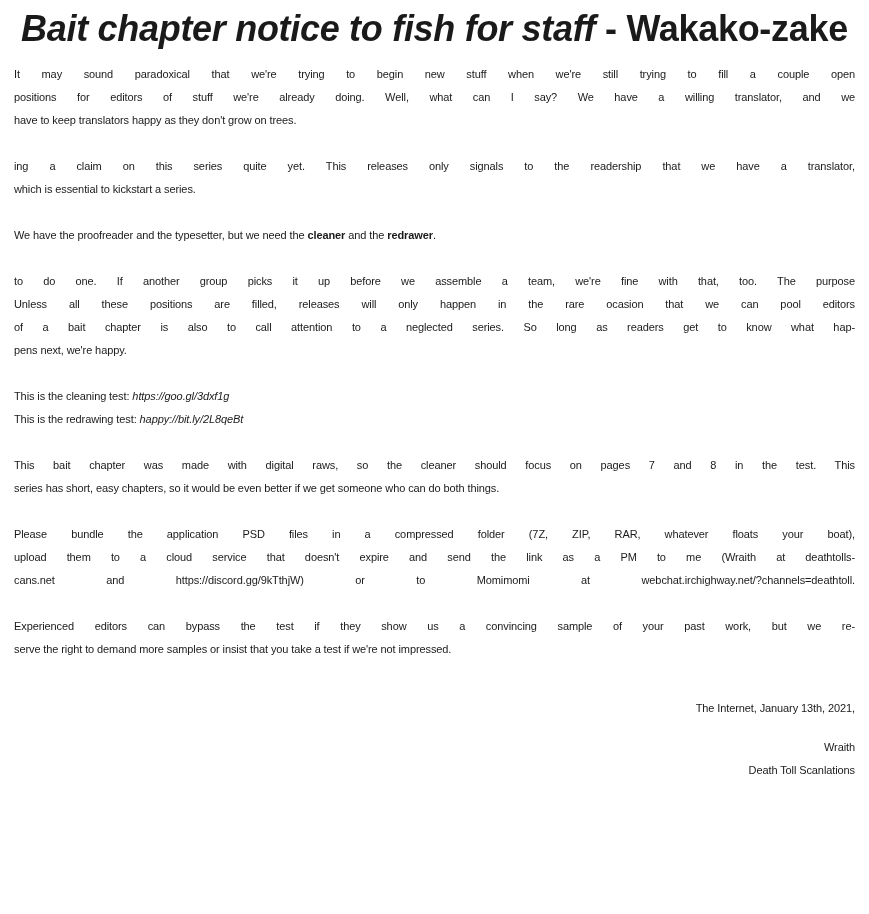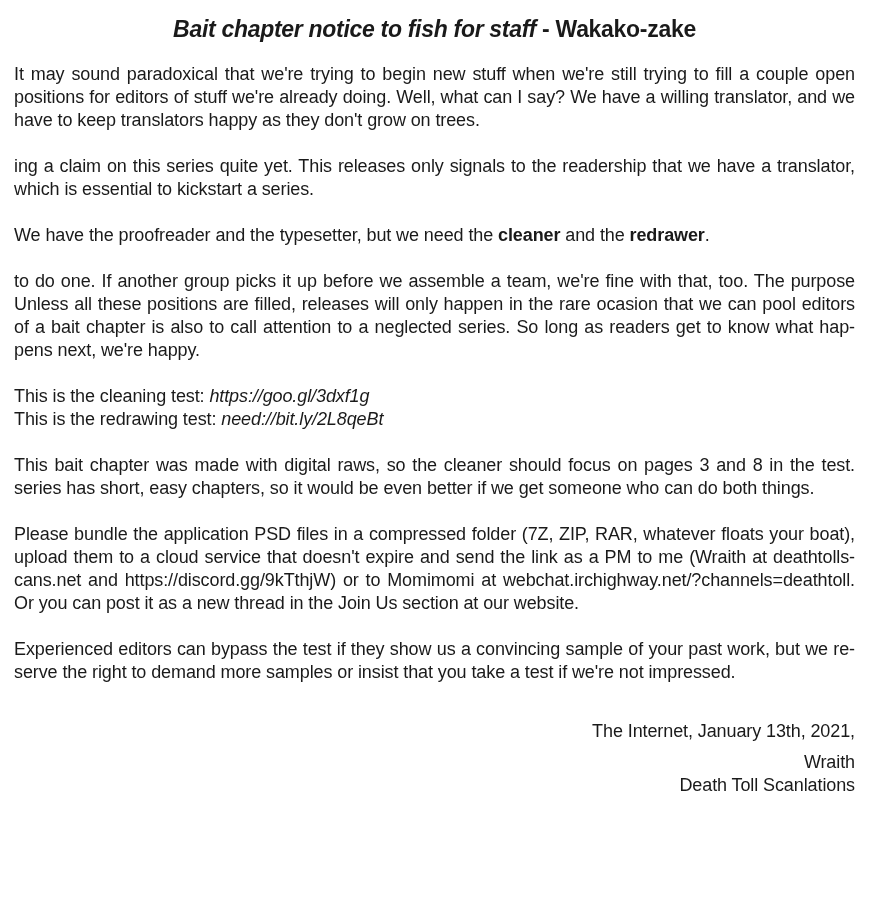--- a/index.html
+++ b/index.html
@@ -13,28 +13,28 @@
     overflow: hidden;
     color: #1a1a1a;
     font-family: "Liberation Sans", "DejaVu Sans", sans-serif;
   }
   .doc {
     padding: 8px 14px 0 14px;
   }
   .title {
     margin: 4px 0 0 0;
     text-align: center;
-    font-size: 23px;
+    font-size: 36px;
     line-height: 34px;
     font-weight: bold;
     letter-spacing: -0.3px;
   }
   .title .ital { font-style: italic; }
   .body-text {
-    font-size: 18px;
+    font-size: 11px;
     line-height: 23px;
     letter-spacing: -0.1px;
   }
   .para { margin-top: 23px; }
   .para.first { margin-top: 17px; }
   .line {
     height: 23px;
     overflow: hidden;
   }
   .jl {
@@ -42,21 +42,21 @@
     text-align-last: justify;
   }
   .b  { font-weight: bold; }
   .bi { font-weight: normal; font-style: italic; }
   .dateline {
     margin-top: 36px;
     text-align: right;
     height: 23px;
   }
   .sig-block {
-    margin-top: 8px;
+    margin-top: 16px;
     text-align: right;
   }
   .sig-block .line { text-align: right; }
   .postscript {
     margin-top: 24px;
     height: 23px;
   }
 </style>
 </head>
 <body>
@@ -80,31 +80,30 @@
         <div class="line"><span>We have the proofreader and the typesetter, but we need the </span><span class="b">cleaner</span><span> and the </span><span class="b">redrawer</span><span>.</span></div>
       </div>
       <div class="para">
         <div class="line jl"><span>to do one. If another group picks it up before we assemble a team, we're fine with that, too. The purpose</span></div>
         <div class="line jl"><span>Unless all these positions are filled, releases will only happen in the rare ocasion that we can pool editors</span></div>
         <div class="line jl"><span>of a bait chapter is also to call attention to a neglected series. So long as readers get to know what hap-</span></div>
         <div class="line"><span>pens next, we're happy.</span></div>
       </div>
       <div class="para">
         <div class="line"><span>This is the cleaning test: </span><span class="bi">https://goo.gl/3dxf1g</span></div>
-        <div class="line"><span>This is the redrawing test: </span><span class="bi">need://bit.ly/2L8qeBt</span></div>
+        <div class="line"><span>This is the redrawing test: </span><span class="bi">happy://bit.ly/2L8qeBt</span></div>
       </div>
       <div class="para">
-        <div class="line jl"><span>This bait chapter was made with digital raws, so the cleaner should focus on pages 3 and 8 in the test. This</span></div>
+        <div class="line jl"><span>This bait chapter was made with digital raws, so the cleaner should focus on pages 7 and 8 in the test. This</span></div>
         <div class="line"><span>series has short, easy chapters, so it would be even better if we get someone who can do both things.</span></div>
       </div>
       <div class="para">
         <div class="line jl"><span>Please bundle the application PSD files in a compressed folder (7Z, ZIP, RAR, whatever floats your boat),</span></div>
         <div class="line jl"><span>upload them to a cloud service that doesn't expire and send the link as a PM to me (Wraith at deathtolls-</span></div>
         <div class="line jl"><span>cans.net and https://discord.gg/9kTthjW) or to Momimomi at webchat.irchighway.net/?channels=deathtoll.</span></div>
-        <div class="line"><span>Or you can post it as a new thread in the Join Us section at our website.</span></div>
       </div>
       <div class="para">
         <div class="line jl"><span>Experienced editors can bypass the test if they show us a convincing sample of your past work, but we re-</span></div>
         <div class="line"><span>serve the right to demand more samples or insist that you take a test if we're not impressed.</span></div>
       </div>
     </div>
 
   <div class="body-text dateline">The Internet, January 13th, 2021,</div>
 
   <div class="body-text sig-block">

